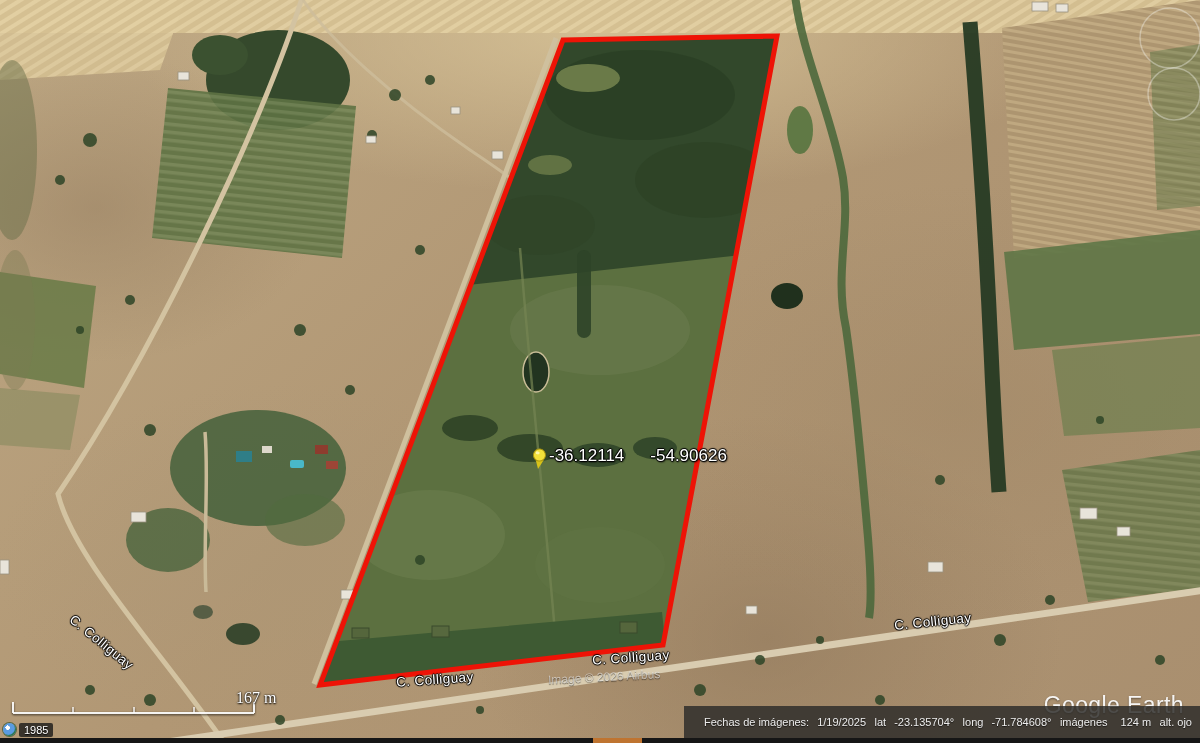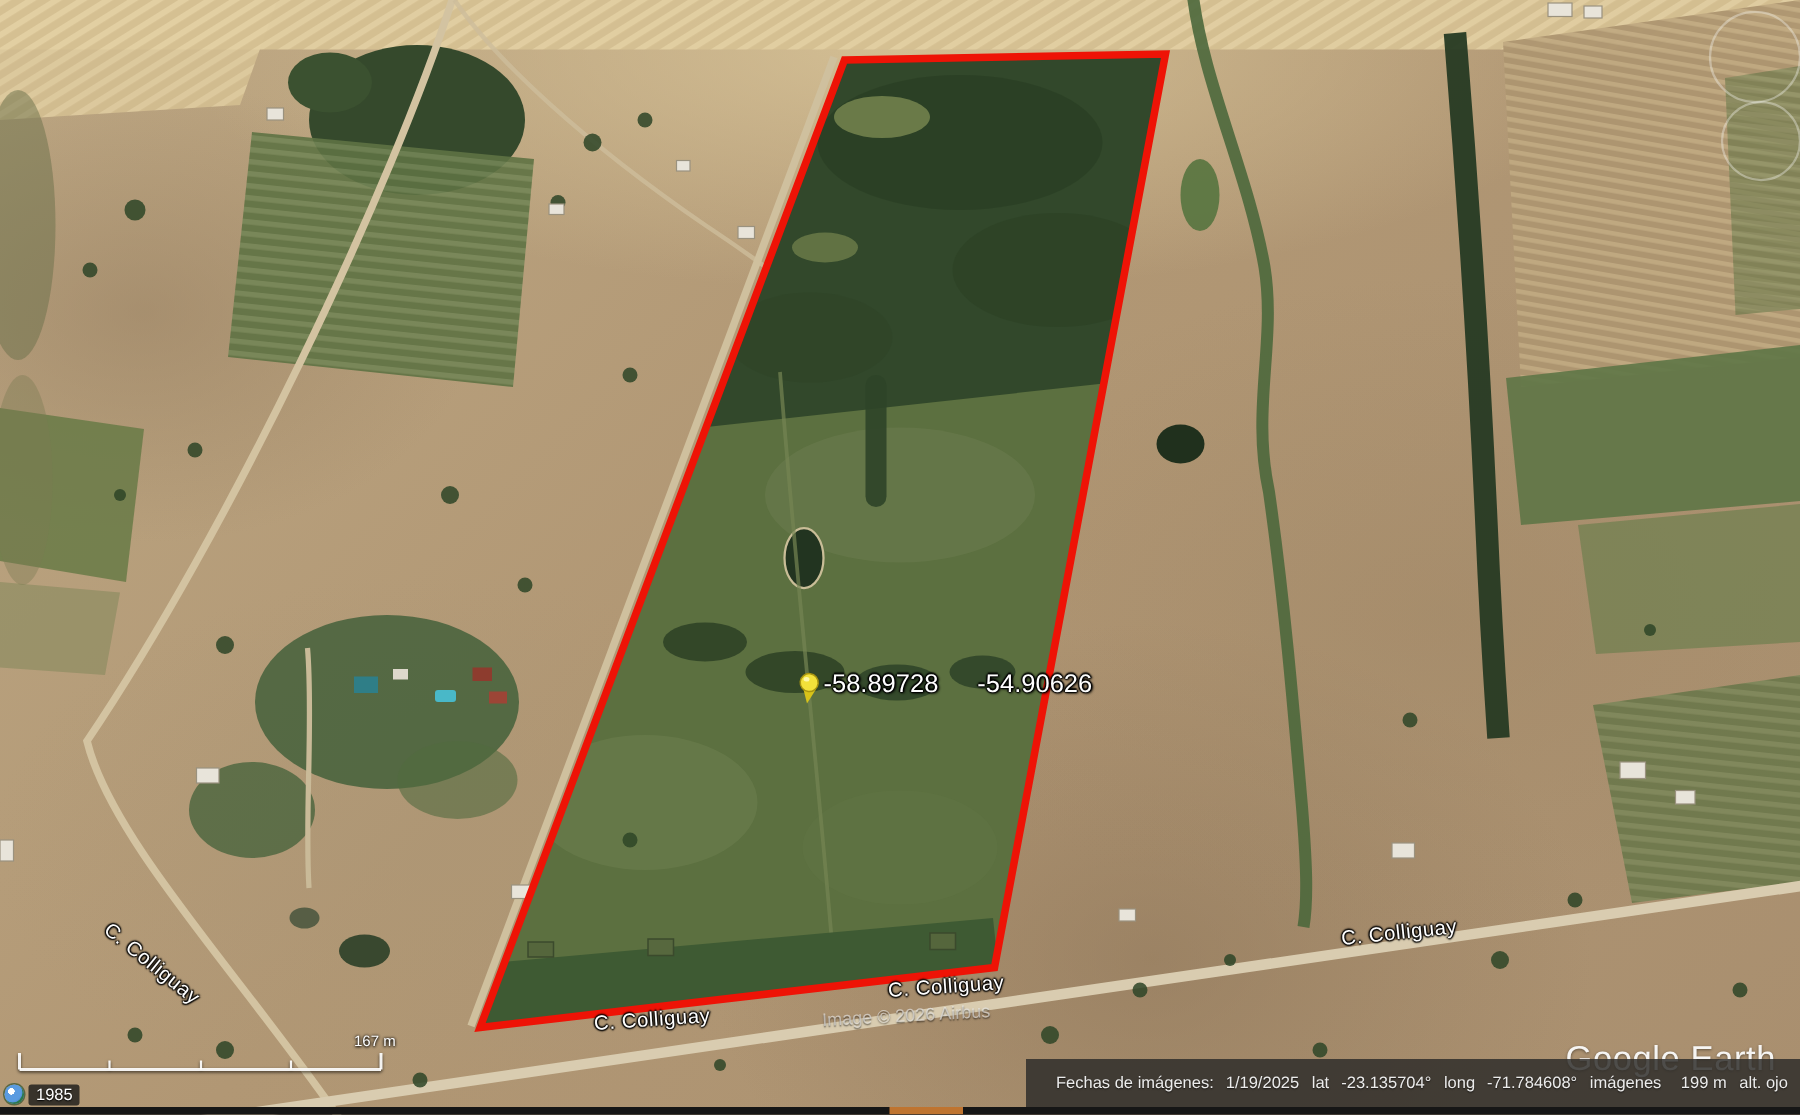--- a/index.html
+++ b/index.html
@@ -29,22 +29,23 @@
   .credit{
     position:absolute;left:548px;top:670px;z-index:6;color:rgba(235,235,235,.62);
     font-size:12px;transform:rotate(-3deg);white-space:nowrap;
     text-shadow:0 1px 1px rgba(0,0,0,.5);
   }
   .watermark{
     position:absolute;right:16px;bottom:24px;z-index:8;color:rgba(255,255,255,.93);
     font-size:23px;letter-spacing:.4px;text-shadow:0 1px 2px rgba(0,0,0,.45);text-align:right;
   }
   .scale-label{
-    position:absolute;left:236px;top:689px;z-index:7;color:#fff;font-size:10px;
+    position:absolute;left:236px;top:689px;z-index:7;color:#fff;font-size:16px;
     text-shadow:0 1px 2px #000,0 0 2px #000;
+    font-family:Liberation Serif, serif;
   }
   .history-icon{
     position:absolute;left:3px;top:723px;width:13px;height:13px;border-radius:50%;z-index:8;
     background:radial-gradient(circle at 35% 35%, #ffffff 0 18%, #5a9be0 19% 55%, #2d5a9e 100%);
     box-shadow:0 0 0 1px rgba(30,70,30,.6), inset -1px -1px 0 rgba(40,120,60,.9);
   }
   .history-badge{
     position:absolute;left:19px;top:723px;height:14px;z-index:8;
     background:rgba(22,22,22,.78);border-radius:2px;padding:0 5px;
     color:#fff;font-size:11px;font-weight:normal;line-height:14px;
@@ -212,21 +213,21 @@
       <line x1="13" y1="713" x2="254" y2="713"></line>
       <line x1="13" y1="702" x2="13" y2="713"></line>
       <line x1="254" y1="702" x2="254" y2="713"></line>
       <line x1="73" y1="707" x2="73" y2="713" stroke-width="1.5"></line>
       <line x1="134" y1="707" x2="134" y2="713" stroke-width="1.5"></line>
       <line x1="194" y1="707" x2="194" y2="713" stroke-width="1.5"></line>
     </g>
   </svg>
 
   <div class="pin-label">
-    <span class="lat">-58.89728</span><span class="lon">-54.90626</span>
+    <span class="lat">-36.12114</span><span class="lon">-54.90626</span>
   </div>
 
   <div class="street-label" style="left:76px;top:612px;transform:rotate(39deg);transform-origin:left top;">C. Colliguay</div>
   <div class="street-label" style="left:396px;top:672px;transform:rotate(-4deg);">C. Colliguay</div>
   <div class="street-label" style="left:592px;top:650px;transform:rotate(-4deg);">C. Colliguay</div>
   <div class="street-label" style="left:894px;top:614px;transform:rotate(-6deg);">C. Colliguay</div>
 
   <div class="credit">Image © 2026 Airbus</div>
 
   <div class="scale-label">167 m</div>
@@ -244,21 +245,21 @@
     <div class="grp">
       <span>lat</span>
       <span class="val">-23.135704°</span>
     </div>
     <div class="grp">
       <span>long</span>
       <span class="val">-71.784608°</span>
     </div>
     <div class="grp">
       <span>imágenes</span>
-      <span class="val wide">199 m</span>
+      <span class="val wide">124 m</span>
     </div>
     <div class="grp">
       <span>alt. ojo</span>
 
     </div>
 
   </div>
 
   <div class="bottom-edge">
     <div class="hl"></div>

